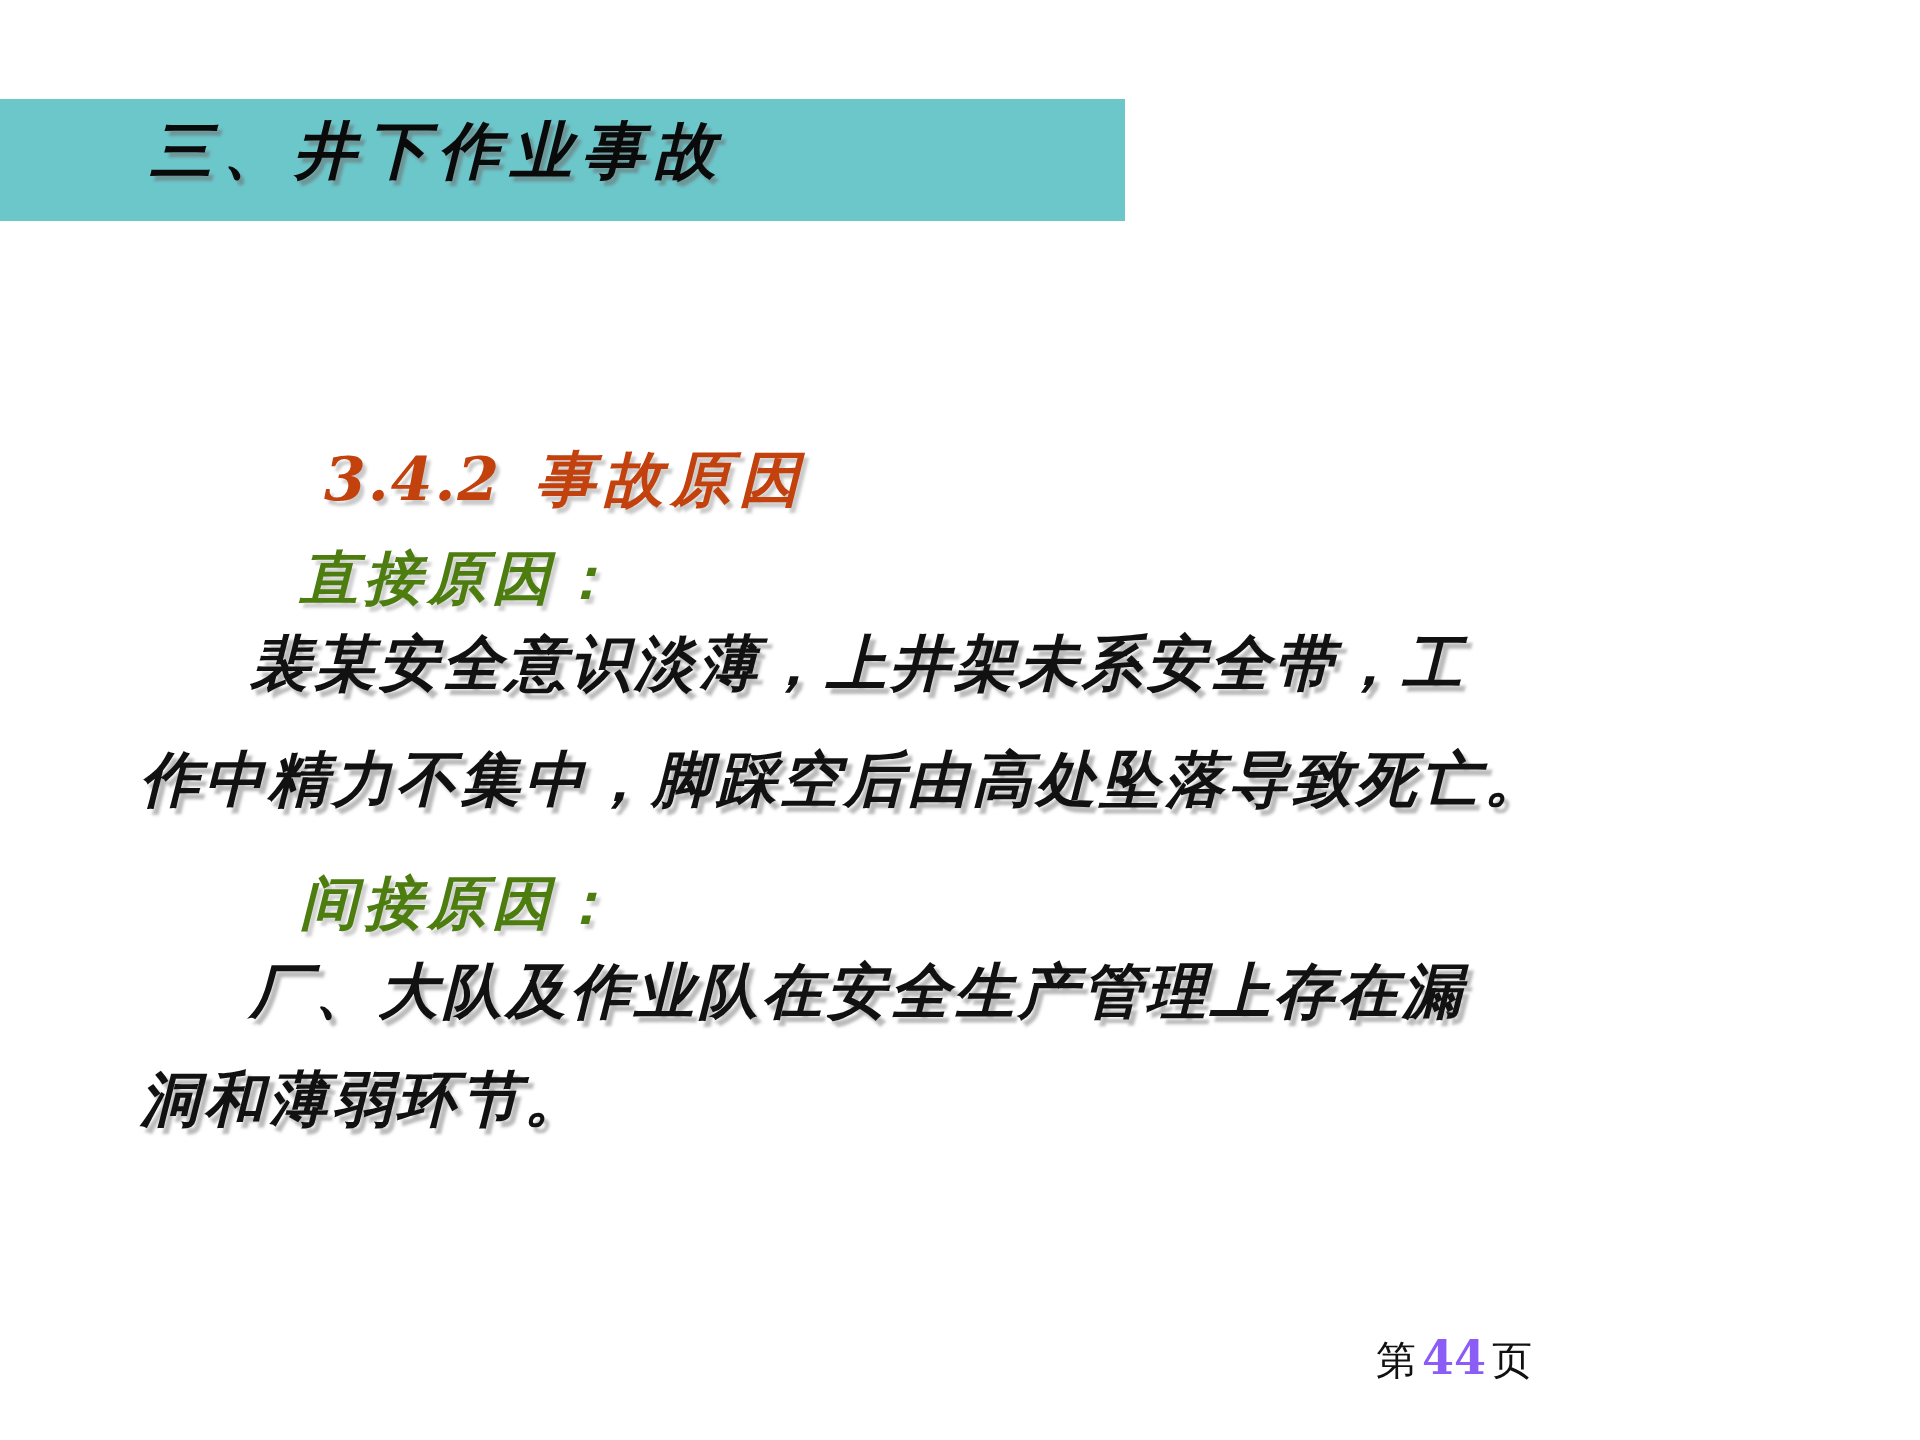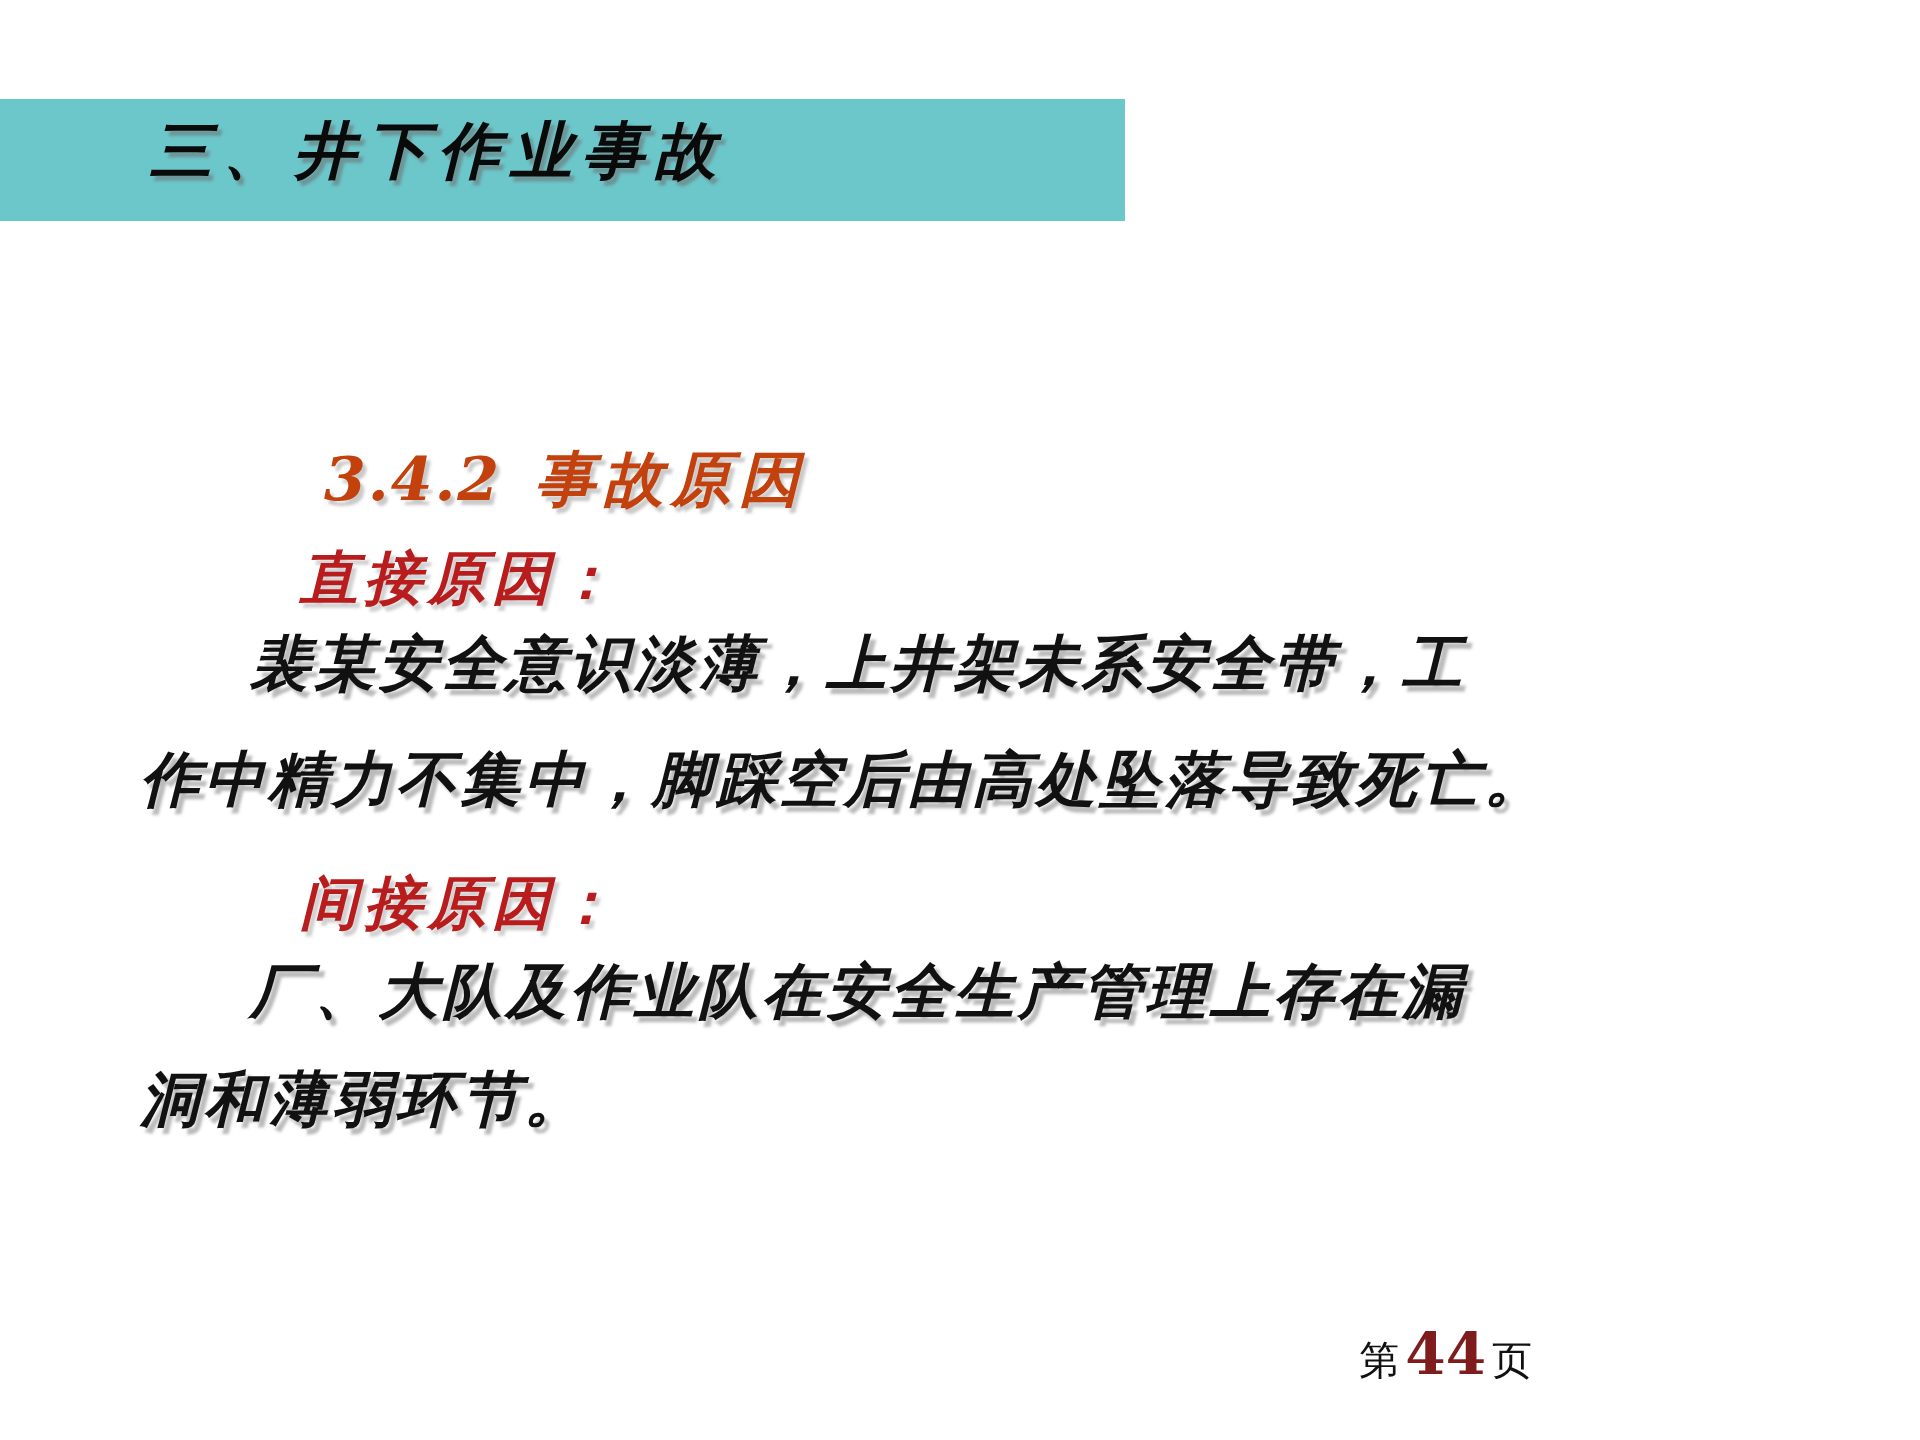--- a/index.html
+++ b/index.html
@@ -75,21 +75,21 @@
     letter-spacing: 8px;
   }
 
   .cause-heading {
     position: absolute;
     left: 300px;
     font-family: "DejaVu Serif", "Liberation Serif", serif;
     font-size: 58px;
     font-weight: 700;
     font-style: italic;
-    color: #b91c1c;
+    color: #4d7c0f;
     text-shadow: 4px 5px 3px rgba(170,170,170,0.55);
     letter-spacing: 6px;
     white-space: nowrap;
   }
   .cause-heading.direct  { top: 200px; }
   .cause-heading.indirect{ top: 525px; }
 
   .body-line {
     position: absolute;
     font-family: "DejaVu Serif", "Liberation Serif", serif;
@@ -110,23 +110,23 @@
   .page-footer {
     position: absolute;
     right: 70px;
     bottom: 52px;
     font-family: "DejaVu Serif", "Liberation Serif", serif;
     font-size: 40px;
     color: #111111;
     white-space: nowrap;
   }
   .page-footer .page-num {
-    color: #7f1d1d;
+    color: #8b5cf6;
     font-weight: 700;
-    font-size: 58px;
+    font-size: 46px;
     margin: 0 6px;
   }
 </style>
 </head>
 <body>
 
 <div class="slide">
 
   <div class="header-band"></div>
   <div class="header-title">三、井下作业事故</div>

